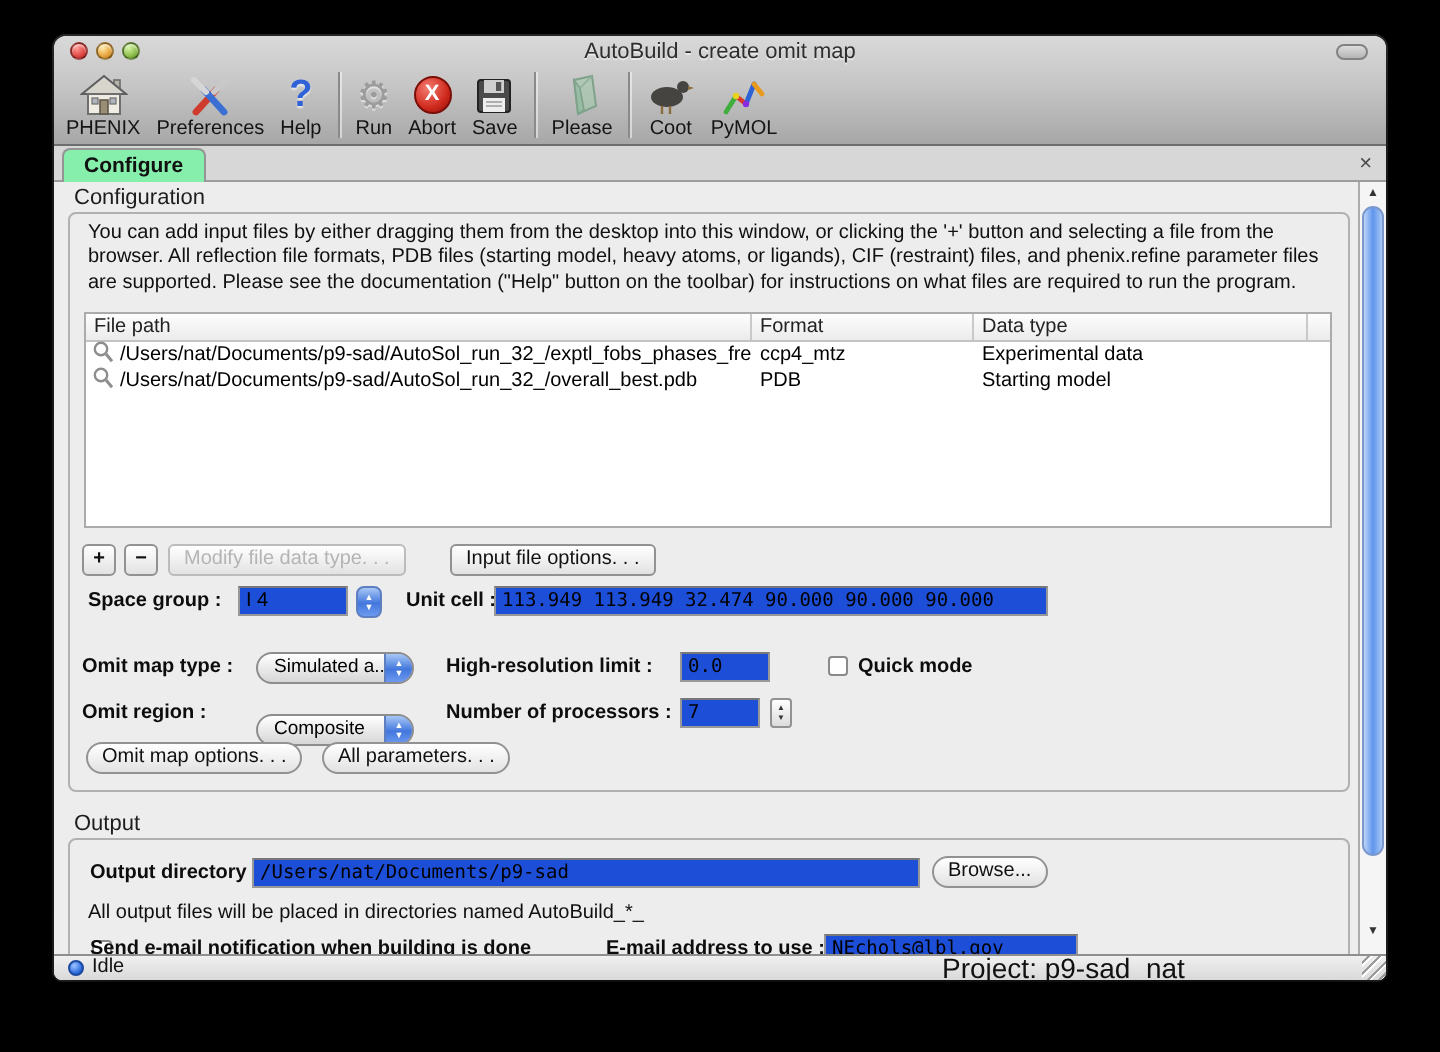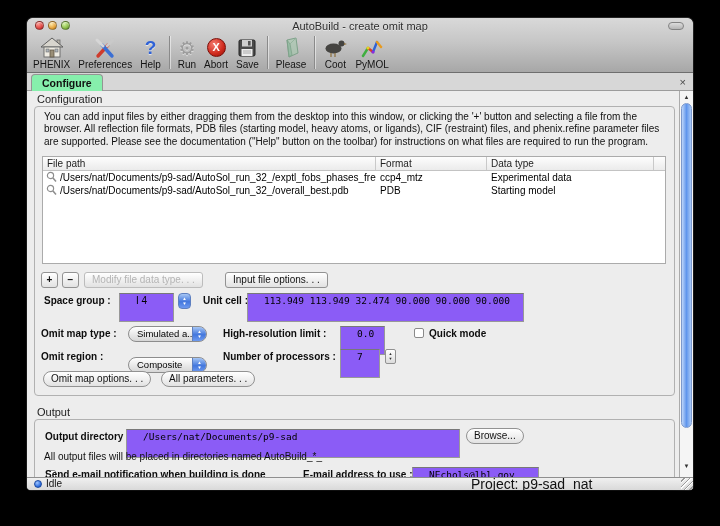--- a/index.html
+++ b/index.html
@@ -54,22 +54,22 @@
   .td.c2{width:111px;padding-left:4px;}
   .td.c3{width:167px;padding-left:4px;}
   
   .btn{position:absolute;height:16px;line-height:14px;font-size:10px;color:#111;text-align:center;
        background:linear-gradient(#ffffff,#e2e2e2);border:1px solid #929292;border-radius:3px;
        box-sizing:border-box;padding:0 7px;white-space:nowrap;}
   .btn.sq{width:17px;padding:0;font-weight:bold;}
   .btn.disabled{color:#b4b4b4;border-color:#bcbcbc;}
   .btn.pillb{border-radius:8px;}
   .blabel{position:absolute;font-size:10px;font-weight:bold;color:#0d0d0d;white-space:nowrap;}
-  .field{position:absolute;height:29px;background:#8b5cf6;border:1px solid #989898;border-top-color:#787878;
-         box-sizing:border-box;font-size:10px;line-height:13px;padding:0 16px;white-space:nowrap;overflow:hidden;}
+  .field{position:absolute;height:15px;background:#1d4ed8;border:1px solid #989898;border-top-color:#787878;
+         box-sizing:border-box;font-size:10px;line-height:13px;padding:0 3px;white-space:nowrap;overflow:hidden;}
   .field.mono{font-family:"DejaVu Sans Mono",monospace;font-size:9.5px;}
   .popup{position:absolute;height:16px;background:linear-gradient(#ffffff,#d6d6d6);border:1px solid #8d8d8d;
          border-radius:8px;box-sizing:border-box;font-size:9.5px;line-height:14px;padding-left:8px;overflow:hidden;white-space:nowrap;}
   .cap{position:absolute;right:-1px;top:-1px;width:15px;height:16px;border-radius:0 8px 8px 0;
        background:linear-gradient(#a7c7f5,#4377dd 55%,#6d9af0);border:1px solid #5d7fc0;box-sizing:border-box;
        color:#fff;text-align:center;}
   .cap .a{display:block;font-size:4.5px;line-height:5px;}
   .cap .a:first-child{margin-top:2px;}
   .bluespin{position:absolute;width:13px;height:16px;border-radius:4px;box-sizing:border-box;
             background:linear-gradient(#a7c7f5,#4377dd 55%,#6d9af0);border:1px solid #5d7fc0;color:#fff;text-align:center;}

